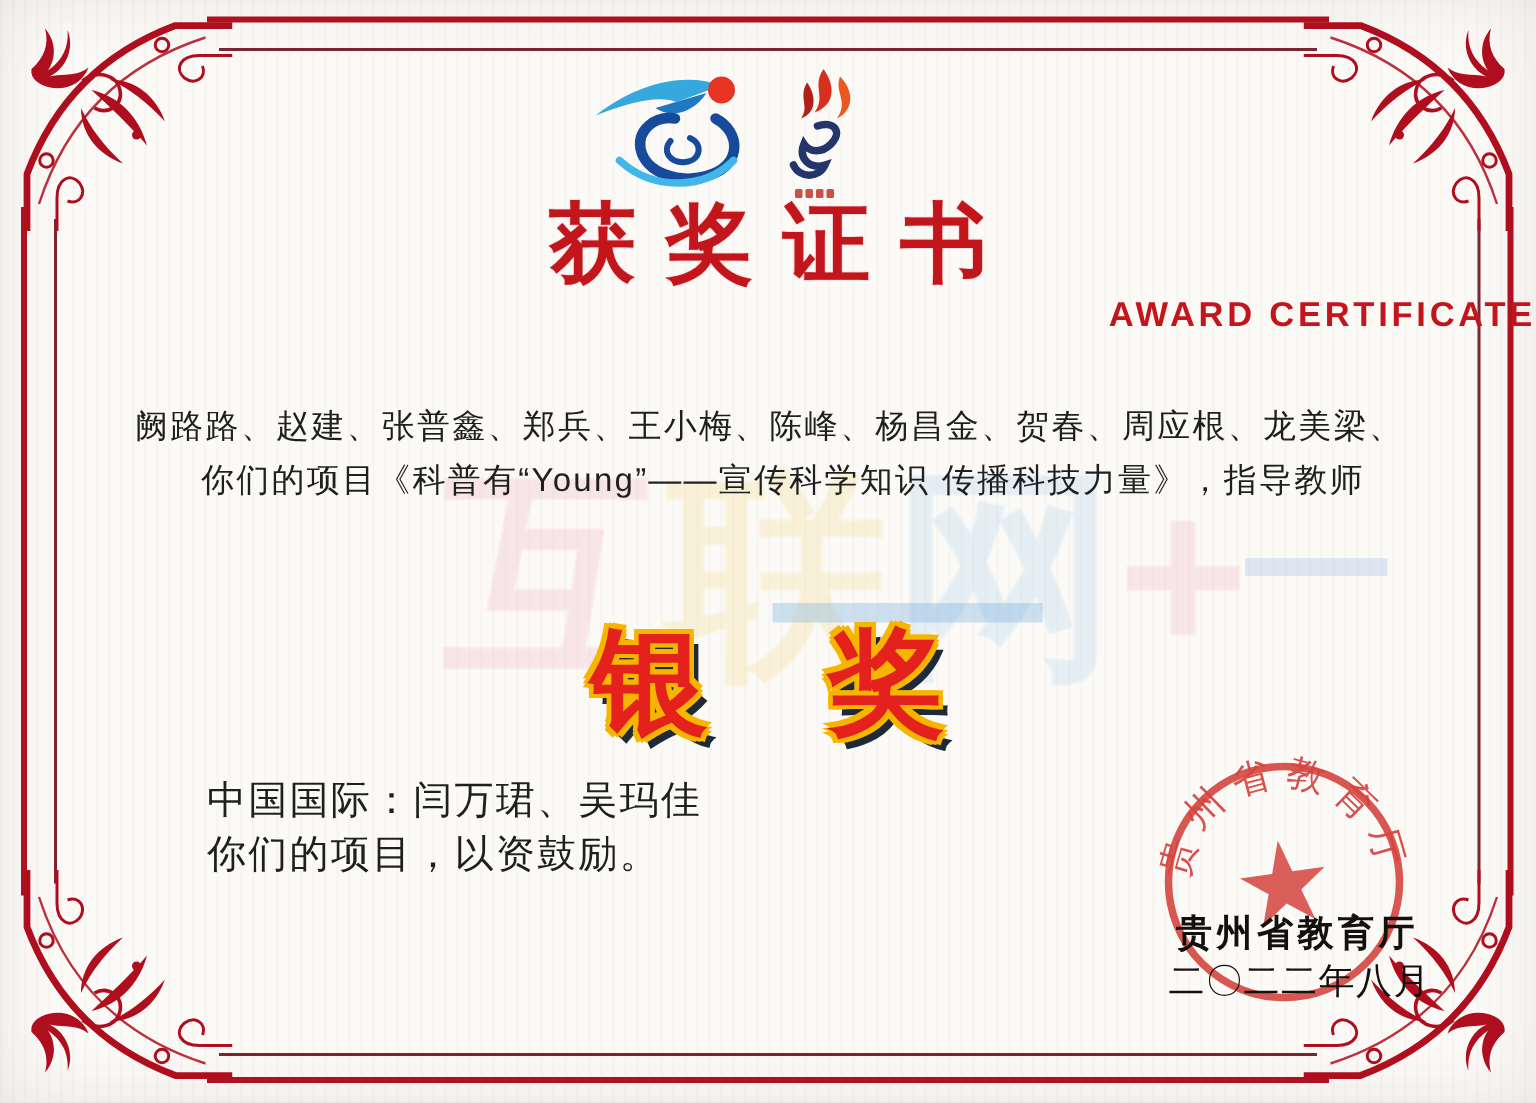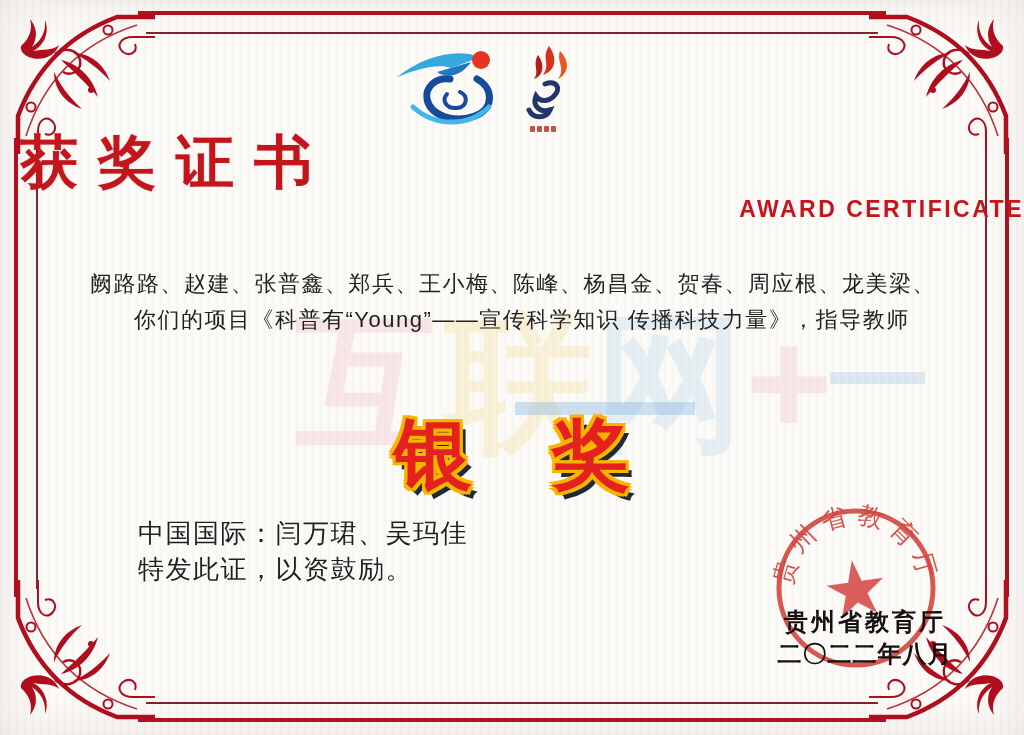--- a/index.html
+++ b/index.html
@@ -24,21 +24,21 @@
   .corner.tl{left:5px;top:4px;}
   .corner.tr{right:5px;top:4px;transform:scaleX(-1);}
   .corner.bl{left:5px;bottom:5px;transform:scaleY(-1);}
   .corner.br{right:5px;bottom:5px;transform:scale(-1,-1);}
   
   .logo-ip{position:absolute;left:391px;top:45px;width:120px;height:90px;}
   .logo-flame{position:absolute;left:503px;top:44px;width:80px;height:92px;}
   
   .title{
     position:absolute;left:0;right:0;top:124px;
-    text-align:left;font-size:58px;font-weight:bold;
+    text-align:center;font-size:58px;font-weight:bold;
     color:#c3161c;letter-spacing:20px;padding-left:20px;
     text-shadow:0 0 1px rgba(195,22,28,.5);
   }
   .subtitle{
     position:absolute;left:0;right:0;top:196px;
     text-align:right;font-size:23px;font-weight:600;
     color:#c3161c;letter-spacing:2.5px;padding-left:2px;
   }
   
   .watermark{position:absolute;left:295px;top:288px;width:460px;height:190px;
@@ -70,22 +70,22 @@
       -3px 0 0 #f7b500, 3px 0 0 #f7b500,
       0 -3px 0 #f7b500, 0 3px 0 #f7b500,
       6px 7px 0 #1c2a3a;
   }
   
   .advisor{position:absolute;left:138px;top:516px;font-size:26px;color:#1f1f1f;letter-spacing:1.5px;}
   .closing{position:absolute;left:138px;top:552px;font-size:26px;color:#1f1f1f;letter-spacing:1.5px;}
   .seal{position:absolute;left:770px;top:502px;width:172px;height:172px;opacity:.88;}
   .issuer{position:absolute;left:780px;top:606px;width:170px;text-align:center;
     font-size:24px;color:#14100e;letter-spacing:3px;font-weight:600;}
-  .datetext{position:absolute;left:776px;top:638px;width:178px;text-align:center;
-    font-size:24px;color:#14100e;letter-spacing:1px;font-weight:700;}
+  .datetext{position:absolute;left:776px;top:638px;width:178px;text-align:right;
+    font-size:24px;color:#14100e;letter-spacing:1px;font-weight:400;}
 </style>
 </head>
 <body>
 
 <div class="stage">
 
   <div class="bline h-outer" style="top:11px"></div>
   <div class="bline h-outer" style="bottom:13px"></div>
   <div class="bline v-outer" style="left:14px"></div>
   <div class="bline v-outer" style="right:15px"></div>
@@ -165,21 +165,21 @@
     <div>阙路路、赵建、张普鑫、郑兵、王小梅、陈峰、杨昌金、贺春、周应根、龙美梁、</div>
     <div class="indent">你们的项目《科普有“Young”——宣传科学知识 传播科技力量》，指导教师</div>
   </div>
 
   <div class="award">
     <span>银</span>
     <span>奖</span>
   </div>
 
   <div class="advisor">中国国际：闫万珺、吴玛佳</div>
-  <div class="closing">特发此证，以资鼓励。</div>
+  <div class="closing">你们的项目，以资鼓励。</div>
 
   <svg class="seal" viewBox="0 0 172 172">
     <circle cx="86" cy="86" r="77" fill="none" stroke="#cf2b26" stroke-width="5" opacity=".9"></circle>
     <polygon points="86,58 92.8,79.7 114.5,79.7 97,92.6 103.6,113.3 86,100.5 68.4,113.3 75,92.6 57.5,79.7 79.2,79.7" fill="#cf2b26" opacity=".85" transform="rotate(-8 86 88)"></polygon>
     <path id="sealArc" d="M33.6 122.7 A64 64 0 1 1 138.4 122.7" fill="none"></path>
     <text font-size="25" fill="#cf2b26" opacity=".92" letter-spacing="8" font-family="Liberation Sans, sans-serif">
       <textPath href="#sealArc" startOffset="50%" text-anchor="middle">贵州省教育厅</textPath>
     </text>
   </svg>
 

